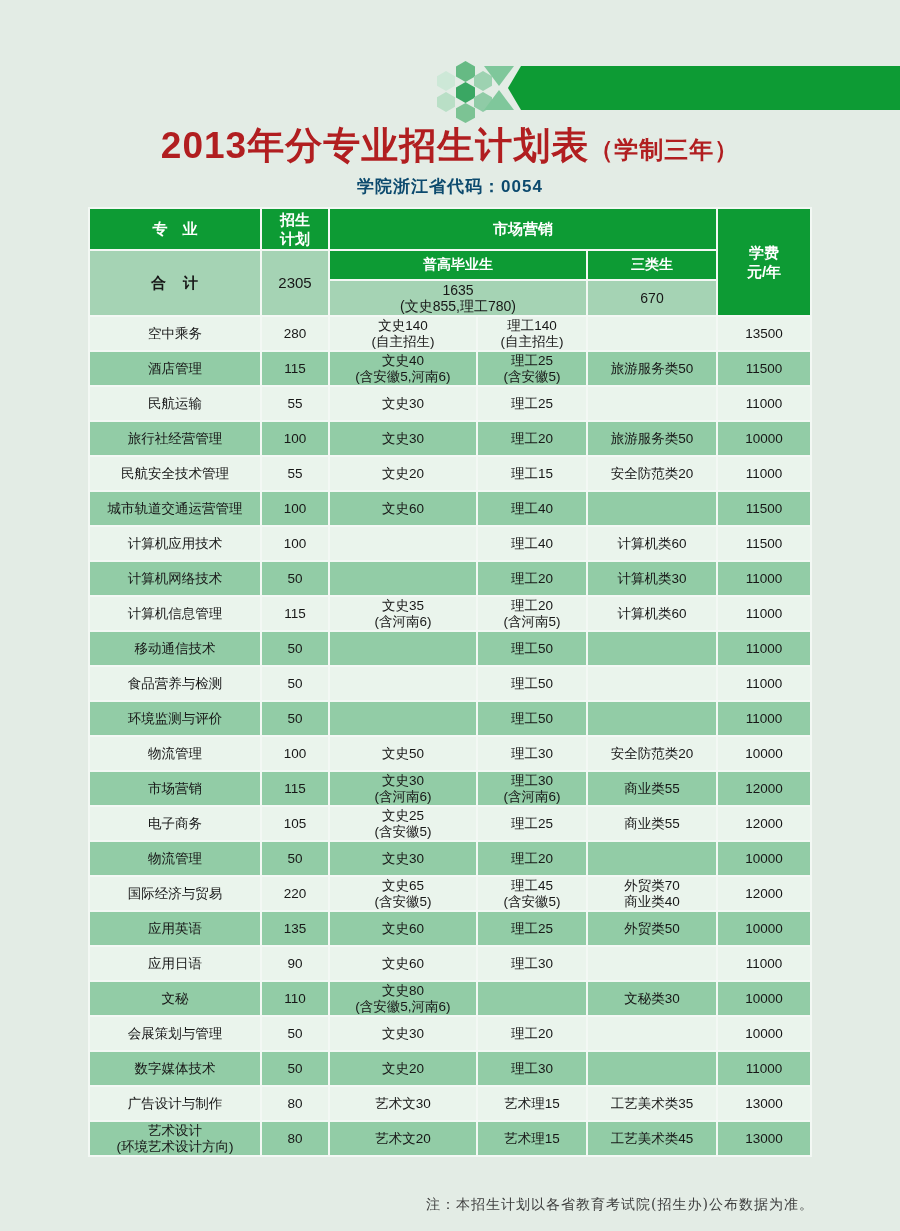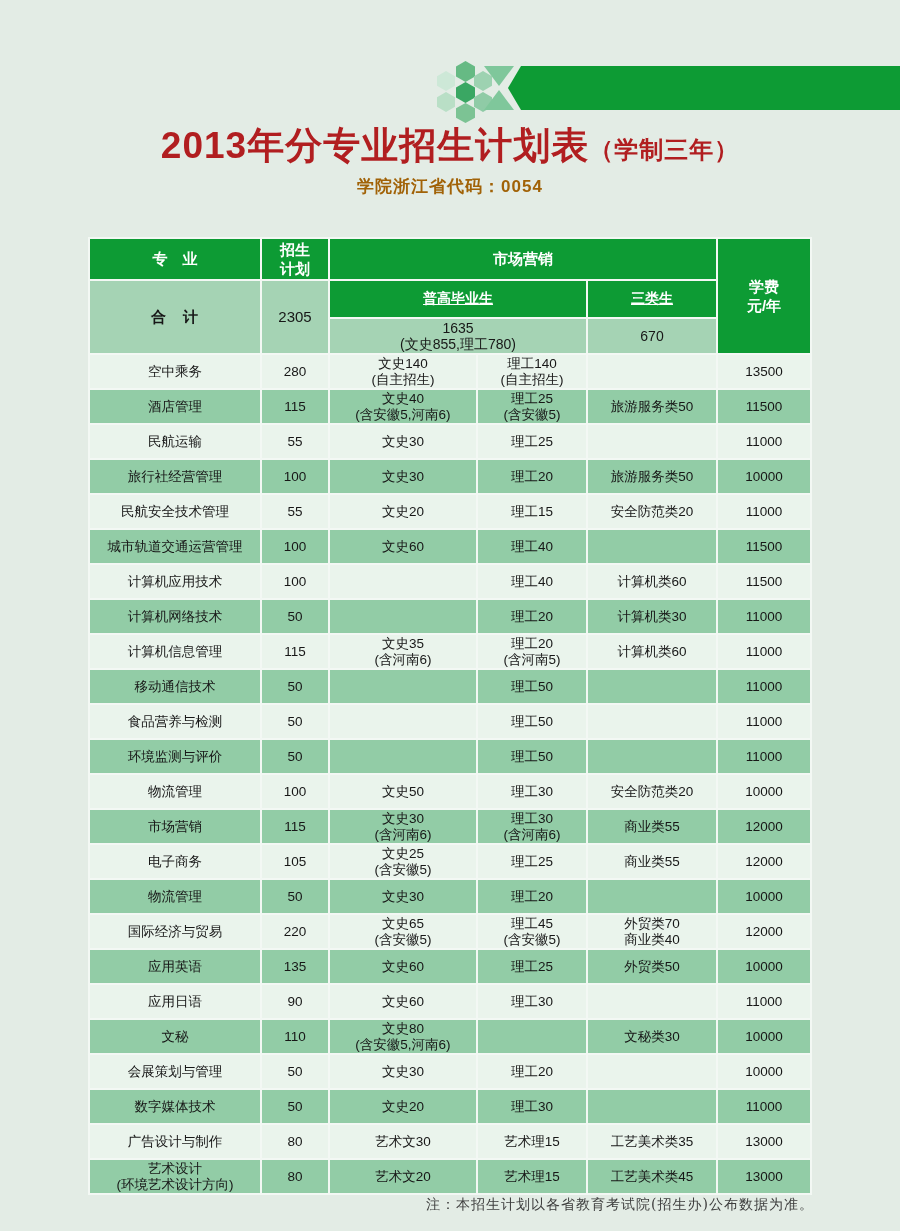--- a/index.html
+++ b/index.html
@@ -22,30 +22,30 @@
   .hex { position:absolute; clip-path:polygon(50% 0,100% 26%,100% 74%,50% 100%,0 74%,0 26%); }
   
   .title {
     position:absolute; top:124px; left:0; right:0;
     text-align:center; font-weight:bold; color:#b11e20;
     font-size:37px; letter-spacing:1px; line-height:1.2;
   }
   .title .suffix { font-size:24px; }
   .subtitle {
     position:absolute; top:175px; left:0; right:0;
-    text-align:center; font-weight:bold; color:#a16207;
+    text-align:center; font-weight:bold; color:#0c4a6e;
     font-size:17px; letter-spacing:1px;
   }
   
-  .table-wrap { position:absolute; top:207px; left:88px;margin-top:30px; }
+  .table-wrap { position:absolute; top:207px; left:88px; }
   table { border-collapse:separate; border-spacing:2px; background:#f3f8f4; }
   th, td { text-align:center; vertical-align:middle; padding:0 2px; white-space:pre-line; }
   .hdr { background:#0d9b34; color:#ffffff; font-weight:bold; font-size:15px; line-height:1.3; }
   tr.h1 th { height:40px; }
-  th.band { height:36px; font-size:14px; line-height:1.1;text-decoration:underline; }
+  th.band { height:28px; font-size:14px; line-height:1.1; }
   .total-cell { background:#a5d3b4; color:#171717; font-size:15px; line-height:1.15; }
   td.total-label { font-weight:bold; letter-spacing:1px; }
   tr.h3 td { height:34px; font-size:14px; }
   tr.data-row td { height:33px; font-size:13.5px; line-height:1.18; color:#171717; }
   tr.light td { background:#eaf4ec; }
   tr.mid td   { background:#92cca6; }
   
   .note {
     position:absolute; top:1196px; right:86px;
     font-family:"DejaVu Serif","Liberation Serif",serif;

